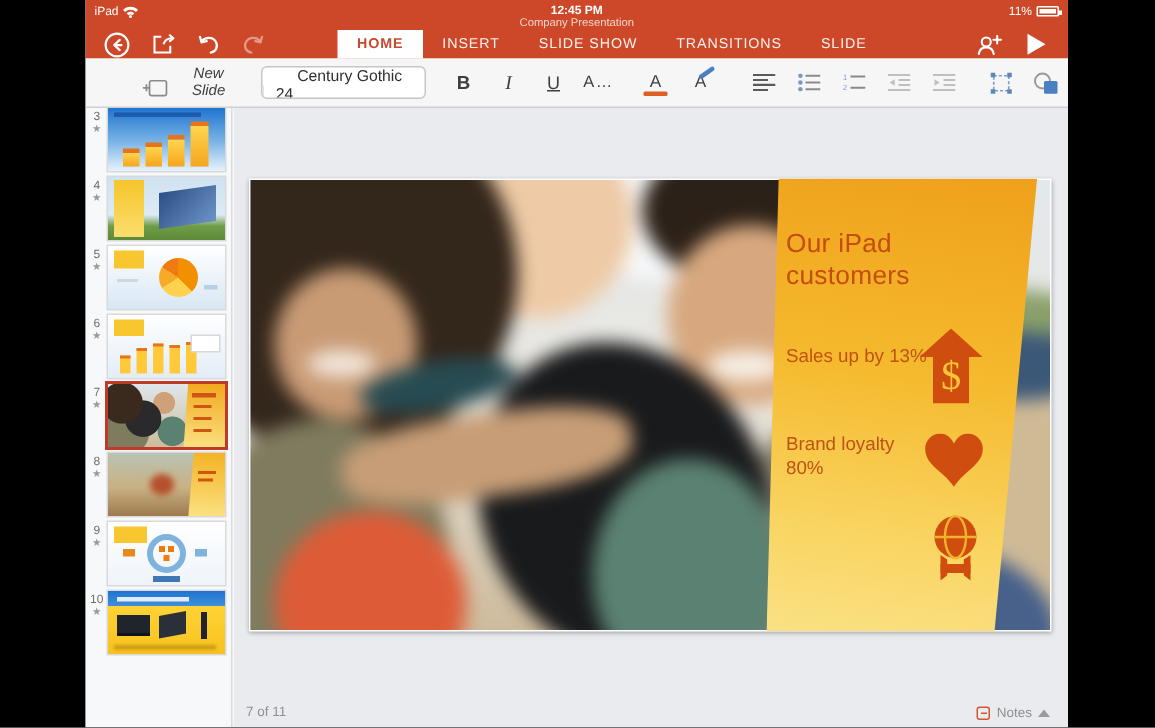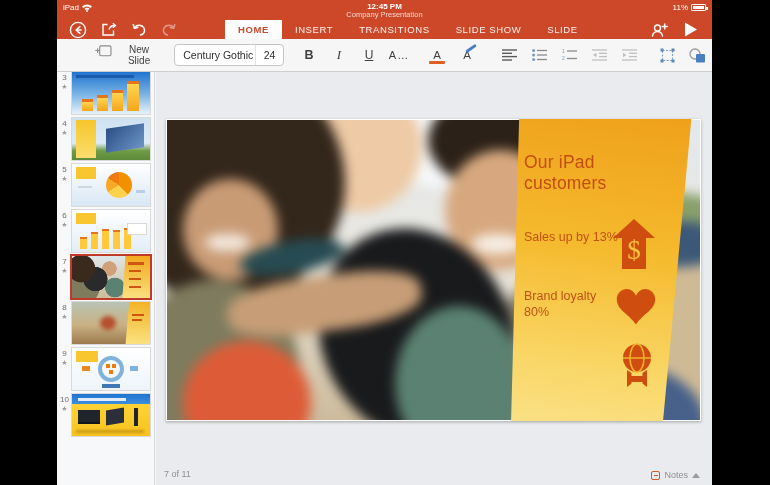--- a/index.html
+++ b/index.html
@@ -24,22 +24,22 @@
   .icn svg { display:block; }
   .redo { opacity:.45; }
   .tabs { display:flex; align-items:stretch; }
   .tab { display:flex; align-items:center; padding:0 13px; font-size:9.5px; letter-spacing:.6px; color:rgba(255,255,255,.92); }
   .tab.active { background:#fff; color:#c7492f; font-weight:bold; }
   .right-icons { margin-left:auto; display:flex; align-items:center; gap:16px; padding-right:14px; }
 
   
   .toolbar { position:absolute; left:0; top:39px; width:100%; height:33px; background:#f6f6f6; border-bottom:1px solid #cfcfcf; display:flex; align-items:center; color:#3f3f3f; }
   .tb-group { display:flex; align-items:center; }
-  .newslide { display:flex; align-items:flex-start; gap:6px; margin-left:38px; font-size:10px; color:#3f3f3f; }
-  .fontbox { display:flex; align-items:center; margin-left:14px; height:22px; width:116px; background:#fff; border:1px solid #c6c6c6; border-radius:4px; overflow:hidden; }
+  .newslide { display:flex; align-items:flex-end; gap:6px; margin-left:38px; font-size:10px; color:#3f3f3f;font-style:italic; }
+  .fontbox { display:flex; align-items:center; margin-left:14px; height:22px; width:116px; background:#fff; border:1px solid #c6c6c6; border-radius:4px; overflow:hidden;flex-direction:column; }
   .fontname { flex:1; padding-left:8px; font-size:10.5px; color:#2f2f2f; }
   .fontsize { width:28px; text-align:center; font-size:10.5px; color:#2f2f2f; border-left:1px solid #e2e2e2; align-self:stretch; display:flex; align-items:center; justify-content:center; }
   .fmt { margin-left:0; }
   .fmt button, .para button { width:30px; height:26px; display:flex; align-items:center; justify-content:center; color:#3f3f3f; }
   .bold-l { font-weight:bold; font-size:12.5px; }
   .ital-l { font-family:"Liberation Serif", serif; font-style:italic; font-size:13px; }
   .und-l { font-size:12px; text-decoration:underline; }
   .morefmt { font-size:11px; letter-spacing:1px; }
   .fcolor { position:relative; font-size:11.5px; }
   .fcolor em { font-style:normal; }
@@ -216,22 +216,22 @@
         <button class="icn redo">
           <svg width="16" height="13" viewBox="0 0 16 13">
               <path d="M12.5 4.5 C10 1.5 5 1.5 3 5 C1.5 8 3 11.5 6.5 12" fill="none" stroke="#fff" stroke-width="1.5" stroke-linecap="round"></path>
               <path d="M13.8 1 L12.7 5.2 L8.6 4.2" fill="none" stroke="#fff" stroke-width="1.5" stroke-linejoin="round"></path>
             </svg>
         </button>
       </div>
       <div class="tabs">
         <div class="tab active">HOME</div>
         <div class="tab">INSERT</div>
+        <div class="tab">SLIDE SHOW</div>
         <div class="tab">TRANSITIONS</div>
-        <div class="tab">SLIDE SHOW</div>
         <div class="tab">SLIDE</div>
       </div>
       <div class="right-icons">
         <button class="icn">
           <svg width="17" height="14" viewBox="0 0 17 14">
               <circle cx="6.5" cy="5" r="3" fill="none" stroke="#fff" stroke-width="1.4"></circle>
               <path d="M1.5 13 C2 9.8 4 8.6 6.5 8.6 C9 8.6 11 9.8 11.5 13" fill="none" stroke="#fff" stroke-width="1.4" stroke-linecap="round"></path>
               <path d="M13.8 1 V6 M11.3 3.5 H16.3" stroke="#fff" stroke-width="1.4" stroke-linecap="round"></path>
             </svg>
         </button>

